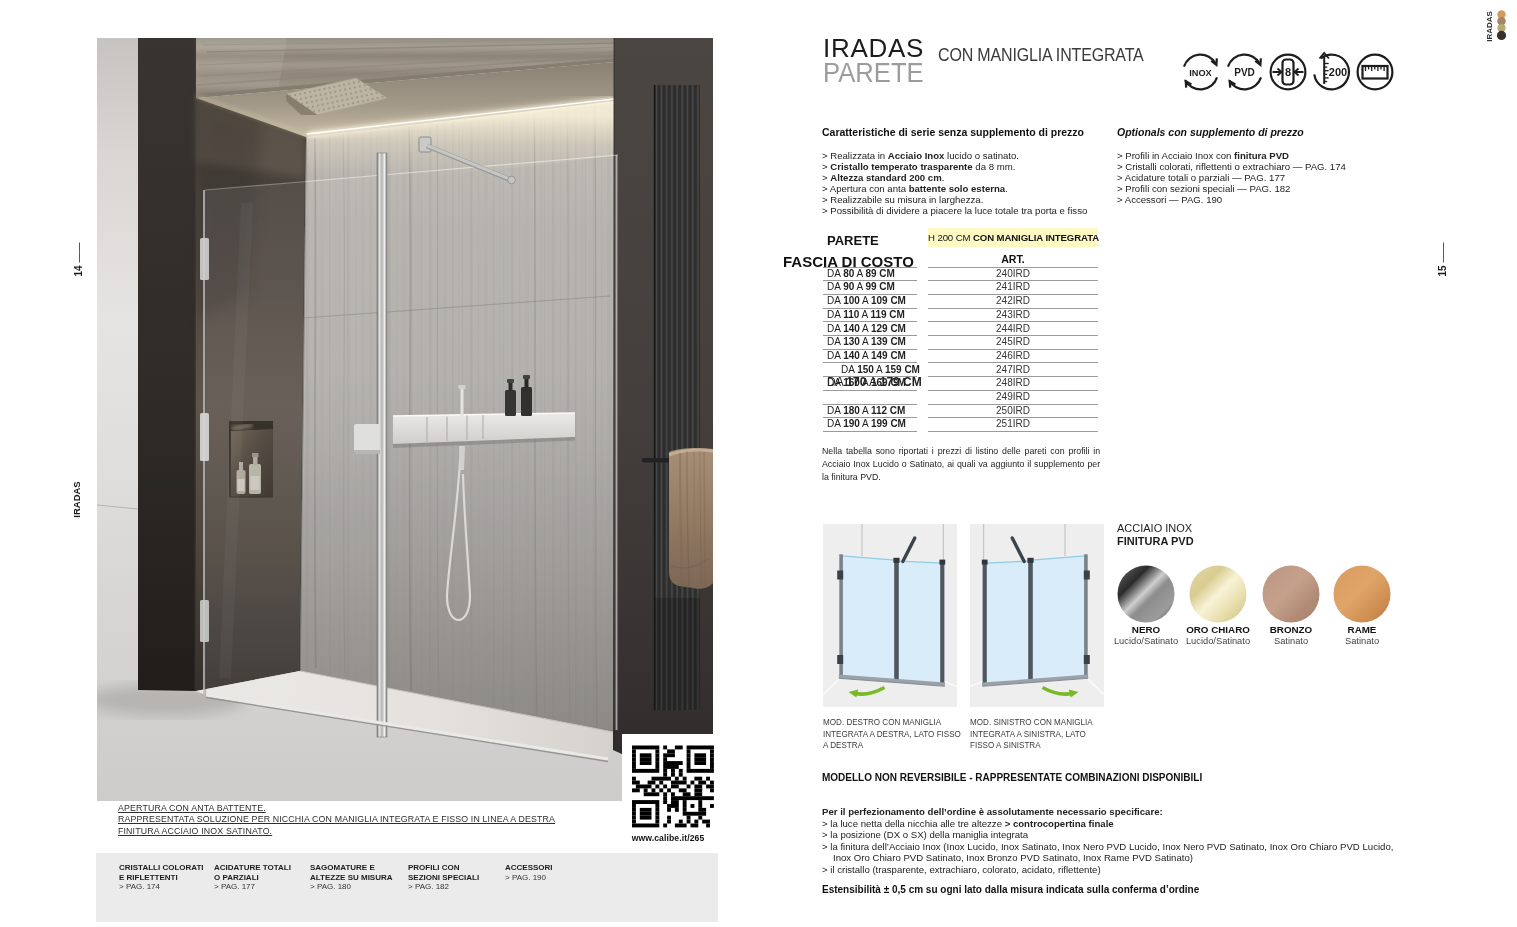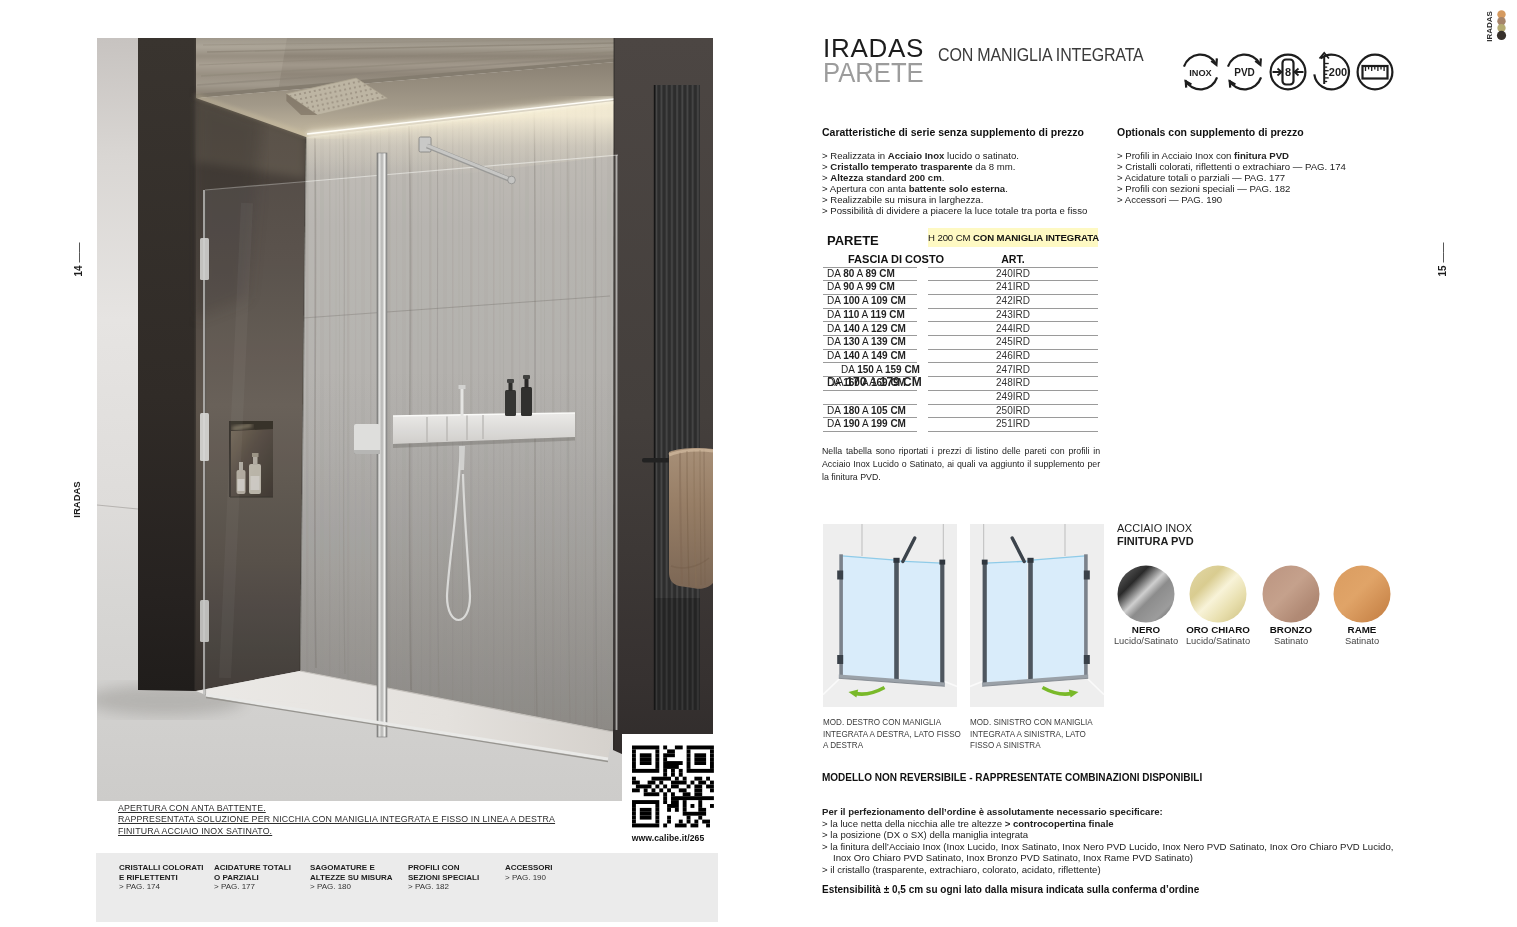--- a/index.html
+++ b/index.html
@@ -468,35 +468,35 @@
 
 <div class="abs" style="left:822px;top:151px;font-size:9.6px;line-height:10.9px;color:#222;">
 &gt; Realizzata in <span class="b">Acciaio Inox</span> lucido o satinato.<br>
 &gt; <span class="b">Cristallo temperato trasparente</span> da 8 mm.<br>
 &gt; <span class="b">Altezza standard 200 cm</span>.<br>
 &gt; Apertura con anta <span class="b">battente solo esterna</span>.<br>
 &gt; Realizzabile su misura in larghezza.<br>
 &gt; Possibilità di dividere a piacere la luce totale tra porta e fisso
 </div>
 
-<div class="abs b" style="left:1117px;top:126px;font-size:10.5px;color:#111;">Optionals con supplemento di prezzo</div>
+<div class="abs b" style="left:1117px;top:126px;font-size:10.5px;color:#111;font-style:italic;">Optionals con supplemento di prezzo</div>
 
 <div class="abs" style="left:1117px;top:151px;font-size:9.6px;line-height:10.9px;color:#222;">
 &gt; Profili in Acciaio Inox con <span class="b">finitura PVD</span><br>
 &gt; Cristalli colorati, riflettenti o extrachiaro — PAG. 174<br>
 &gt; Acidature totali o parziali — PAG. 177<br>
 &gt; Profili con sezioni speciali — PAG. 182<br>
 &gt; Accessori — PAG. 190
 </div>
 
 <div class="abs b" style="left:827px;top:233px;font-size:13px;color:#111;">PARETE</div>
 
 <div class="abs" style="left:928px;top:228px;width:170px;height:19px;background:#fef9c3;font-size:9.6px;color:#111;text-align:center;line-height:19px;white-space:nowrap;letter-spacing:-0.1px;">H 200 CM <span class="b">CON MANIGLIA INTEGRATA</span></div>
 
-<div class="abs b" style="left:848px;top:253px;font-size:11px;color:#111;">FASCIA DI COSTO</div>
+<div class="abs b" style="left:783px;top:253px;font-size:15px;color:#111;">FASCIA DI COSTO</div>
 <div class="abs b" style="left:928px;top:253px;width:170px;text-align:center;font-size:10.6px;color:#111;">ART.</div>
 <div class="abs" style="left:823px;top:266.5px;width:94px;height:1px;background:#9a9a9a;"></div>
 <div class="abs" style="left:928px;top:266.5px;width:170px;height:1px;background:#9a9a9a;"></div>
 <div class="abs" style="left:823px;top:280.2px;width:94px;height:1px;background:#9a9a9a;"></div>
 <div class="abs" style="left:928px;top:280.2px;width:170px;height:1px;background:#9a9a9a;"></div>
 <div class="abs" style="left:823px;top:293.9px;width:94px;height:1px;background:#9a9a9a;"></div>
 <div class="abs" style="left:928px;top:293.9px;width:170px;height:1px;background:#9a9a9a;"></div>
 <div class="abs" style="left:823px;top:307.6px;width:94px;height:1px;background:#9a9a9a;"></div>
 <div class="abs" style="left:928px;top:307.6px;width:170px;height:1px;background:#9a9a9a;"></div>
 <div class="abs" style="left:823px;top:321.3px;width:94px;height:1px;background:#9a9a9a;"></div>
@@ -530,21 +530,21 @@
 <div class="abs" style="left:827px;top:336.2px;height:12.7px;line-height:12.7px;font-size:10px;color:#222;">DA <span class="b">130</span> A <span class="b">139 CM</span></div>
 <div class="abs" style="left:928px;top:336.2px;width:170px;text-align:center;height:12.7px;line-height:12.7px;font-size:10px;color:#333;">245IRD</div>
 <div class="abs" style="left:827px;top:349.9px;height:12.7px;line-height:12.7px;font-size:10px;color:#222;">DA <span class="b">140</span> A <span class="b">149 CM</span></div>
 <div class="abs" style="left:928px;top:349.9px;width:170px;text-align:center;height:12.7px;line-height:12.7px;font-size:10px;color:#333;">246IRD</div>
 <div class="abs" style="left:827px;top:363.6px;height:12.7px;line-height:12.7px;font-size:10px;color:#222;padding-left:14px;">DA <span class="b">150</span> A <span class="b">159 CM</span></div>
 <div class="abs" style="left:928px;top:363.6px;width:170px;text-align:center;height:12.7px;line-height:12.7px;font-size:10px;color:#333;">247IRD</div>
 <div class="abs" style="left:827px;top:377.3px;height:12.7px;line-height:12.7px;font-size:10px;color:#222;">DA <span class="b">160</span> A <span class="b">169 CM</span></div>
 <div class="abs" style="left:928px;top:377.3px;width:170px;text-align:center;height:12.7px;line-height:12.7px;font-size:10px;color:#333;">248IRD</div>
 <div class="abs" style="left:827px;top:376px;height:12.7px;line-height:12.7px;font-size:12px;color:#222;">DA <span class="b">170</span> A <span class="b">179 CM</span></div>
 <div class="abs" style="left:928px;top:391.0px;width:170px;text-align:center;height:12.7px;line-height:12.7px;font-size:10px;color:#333;">249IRD</div>
-<div class="abs" style="left:827px;top:404.7px;height:12.7px;line-height:12.7px;font-size:10px;color:#222;">DA <span class="b">180</span> A <span class="b">105 CM</span></div>
+<div class="abs" style="left:827px;top:404.7px;height:12.7px;line-height:12.7px;font-size:10px;color:#222;">DA <span class="b">180</span> A <span class="b">112 CM</span></div>
 <div class="abs" style="left:928px;top:404.7px;width:170px;text-align:center;height:12.7px;line-height:12.7px;font-size:10px;color:#333;">250IRD</div>
 <div class="abs" style="left:827px;top:418.4px;height:12.7px;line-height:12.7px;font-size:10px;color:#222;">DA <span class="b">190</span> A <span class="b">199 CM</span></div>
 <div class="abs" style="left:928px;top:418.4px;width:170px;text-align:center;height:12.7px;line-height:12.7px;font-size:10px;color:#333;">251IRD</div>
 
 <div class="abs" style="left:822px;top:444px;width:303px;font-size:9.6px;line-height:13.2px;color:#1d1d1d;text-align:justify;transform:scaleX(0.918);transform-origin:left top;">Nella tabella sono riportati i prezzi di listino delle pareti con profili in Acciaio Inox Lucido o Satinato, ai quali va aggiunto il supplemento per la finitura PVD.</div>
 
 <svg class="abs" style="left:823px;top:524px;" width="134" height="183" viewBox="0 0 134 183">
       <g>
         <rect x="0" y="0" width="134" height="183" fill="#eeeeee"></rect>
 <path d="M39,0 L39,32" stroke="#bdbdbd" stroke-width="1" fill="none"></path>

